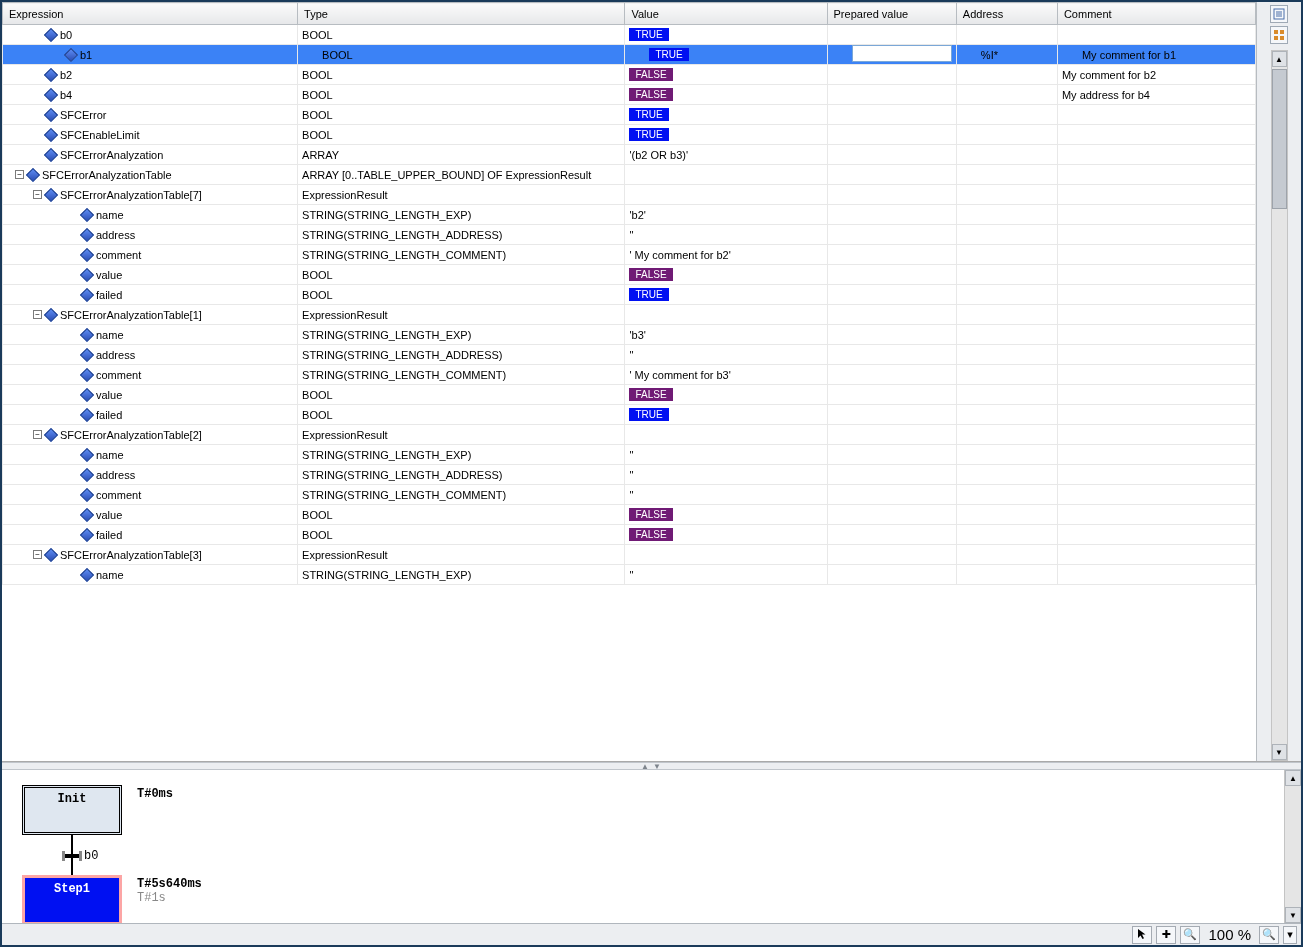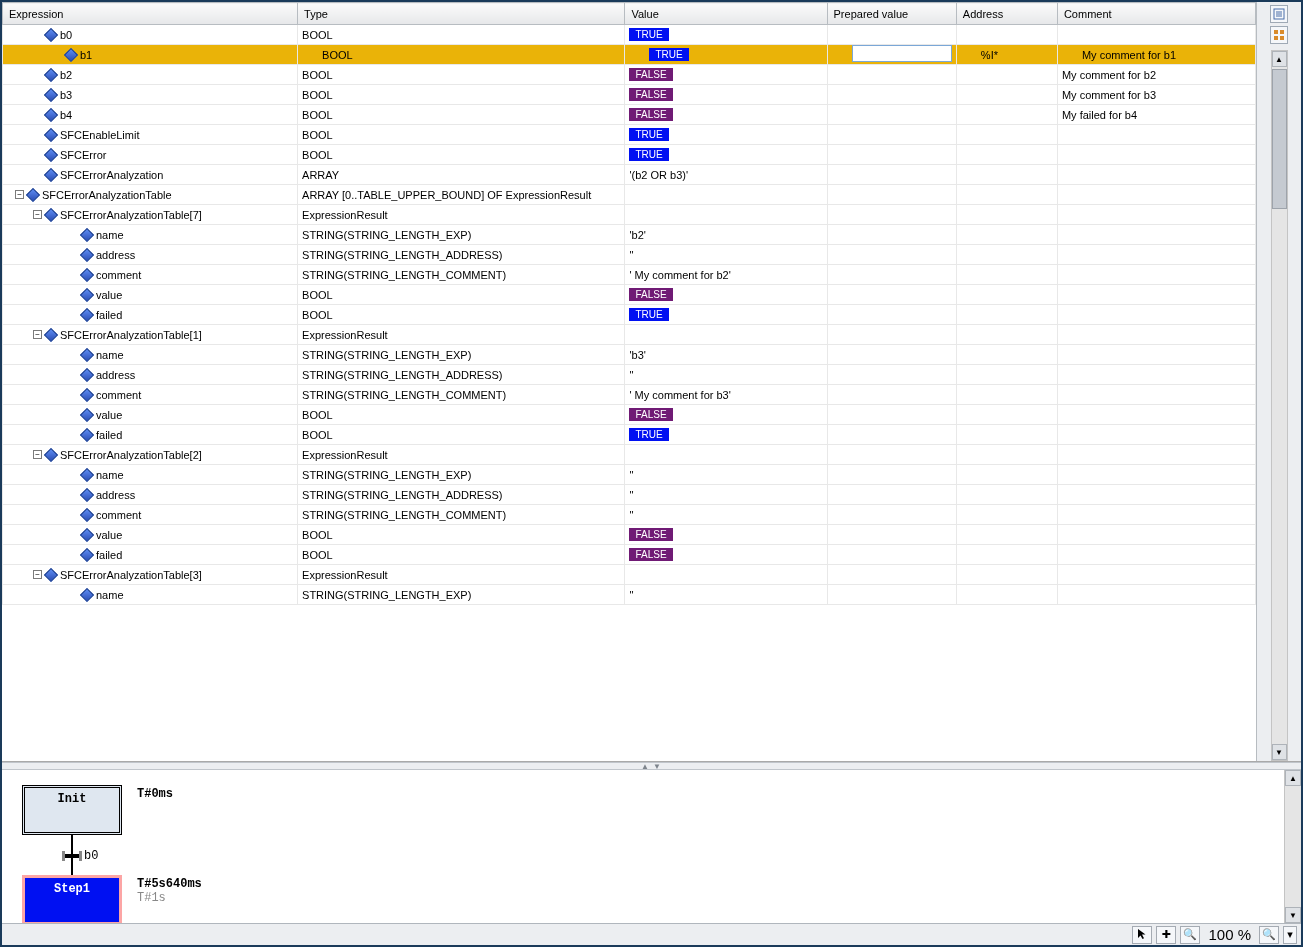--- a/index.html
+++ b/index.html
@@ -46,21 +46,21 @@
     }
     table.vartable td {
       border: 1px solid #e8e8e8;
       padding: 0 4px;
       height: 19px;
       vertical-align: middle;
       white-space: nowrap;
       overflow: hidden;
       text-overflow: ellipsis;
     }
-    tr.sel td { background: #eab308; padding-left: 24px; }
+    tr.sel td { background: #3b82f6; padding-left: 24px; }
     .expcell { display: flex; align-items: center; height: 19px; }
     .expando {
       width: 9px; height: 9px; border: 1px solid #7a7a7a;
       display: inline-flex; align-items: center; justify-content: center;
       font-size: 8px; line-height: 1; margin-right: 4px; cursor: pointer;
       background: #fff; color: #000;
     }
     .varico {
       display: inline-block; width: 10px; height: 10px; margin-right: 4px;
       transform: rotate(45deg);
@@ -244,63 +244,49 @@
             <td><span class="boolbadge false">FALSE</span></td>
             <td></td>
             <td></td>
             <td>My comment for b2</td>
           </tr>
           <tr>
             <td>
               <div class="expcell">
                 <span style="display: inline-block; width: 39px;"></span>
                 <span class="varico"></span>
-                <span>b3</span>
+                <span>b4</span>
               </div>
             </td>
             <td>BOOL</td>
             <td><span class="boolbadge false">FALSE</span></td>
             <td></td>
             <td></td>
-            <td>My comment for b3</td>
+            <td>My address for b4</td>
           </tr>
           <tr>
             <td>
               <div class="expcell">
                 <span style="display: inline-block; width: 39px;"></span>
                 <span class="varico"></span>
-                <span>b4</span>
-              </div>
-            </td>
-            <td>BOOL</td>
-            <td><span class="boolbadge false">FALSE</span></td>
-            <td></td>
-            <td></td>
-            <td>My failed for b4</td>
+                <span>SFCError</span>
+              </div>
+            </td>
+            <td>BOOL</td>
+            <td><span class="boolbadge true">TRUE</span></td>
+            <td></td>
+            <td></td>
+            <td></td>
           </tr>
           <tr>
             <td>
               <div class="expcell">
                 <span style="display: inline-block; width: 39px;"></span>
                 <span class="varico"></span>
                 <span>SFCEnableLimit</span>
-              </div>
-            </td>
-            <td>BOOL</td>
-            <td><span class="boolbadge true">TRUE</span></td>
-            <td></td>
-            <td></td>
-            <td></td>
-          </tr>
-          <tr>
-            <td>
-              <div class="expcell">
-                <span style="display: inline-block; width: 39px;"></span>
-                <span class="varico"></span>
-                <span>SFCError</span>
               </div>
             </td>
             <td>BOOL</td>
             <td><span class="boolbadge true">TRUE</span></td>
             <td></td>
             <td></td>
             <td></td>
           </tr>
           <tr>
             <td>

